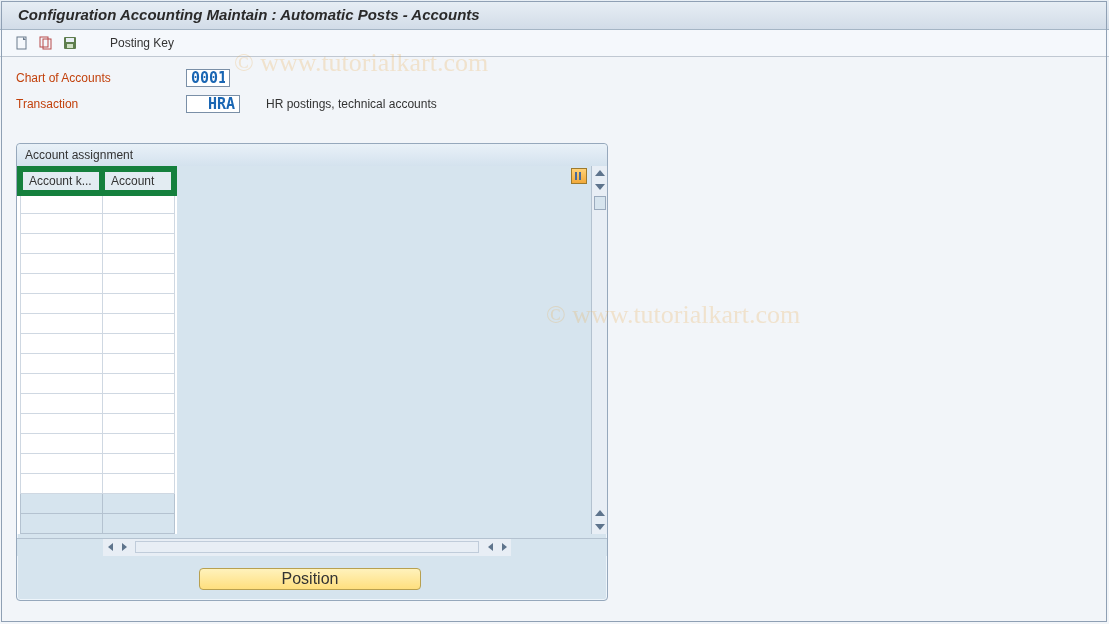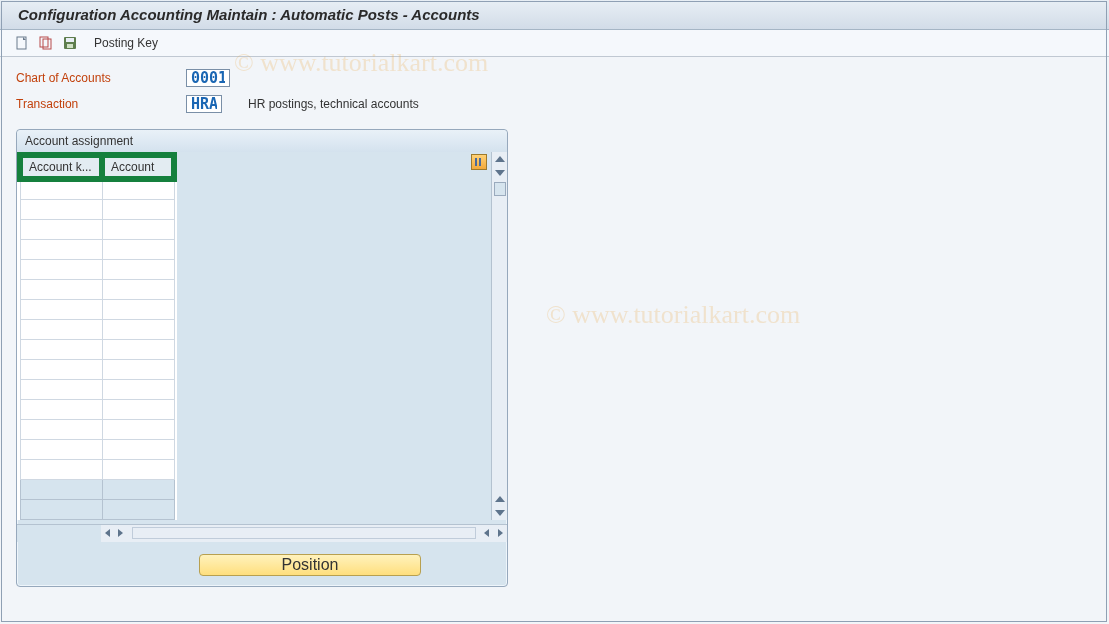--- a/index.html
+++ b/index.html
@@ -30,21 +30,21 @@
       align-items: center;
       gap: 4px;
     }
     .toolbar-icon {
       width: 16px; height: 16px;
       display: inline-flex; align-items: center; justify-content: center;
       cursor: pointer;
       margin-right: 4px;
     }
     .toolbar-label {
-      margin-left: 8px;
+      margin-left: 24px;
       color: #333;
     }
     .content {
       padding: 10px 16px;
     }
     .field-row {
       display: flex;
       align-items: center;
       margin-bottom: 4px;
       height: 22px;
@@ -57,28 +57,28 @@
       border: 1px solid #7a8fa7;
       background: #fff;
       color: #1a66b3;
       font-family: monospace;
       font-size: 15px;
       padding: 1px 4px;
       height: 18px;
       font-weight: bold;
     }
     .chart-input { width: 44px; }
-    .trans-input { width: 36px; }
+    .trans-input { width: 54px; text-align: right; }
     .field-desc {
       margin-left: 26px;
       color: #333;
     }
     .panel {
-      margin-top: 14px;
-      width: 492px;
+      margin-top: 28px;
+      width: 592px;
       border: 1px solid #96a8bc;
       border-radius: 4px;
       background: #d6e4ee;
       box-shadow: inset 0 0 0 1px #eef5fb;
     }
     .panel-title {
       padding: 4px 10px 4px 8px;
       color: #333;
       background: linear-gradient(to bottom, #e9f1f8, #d4e2ee);
       border-top-left-radius: 4px;

